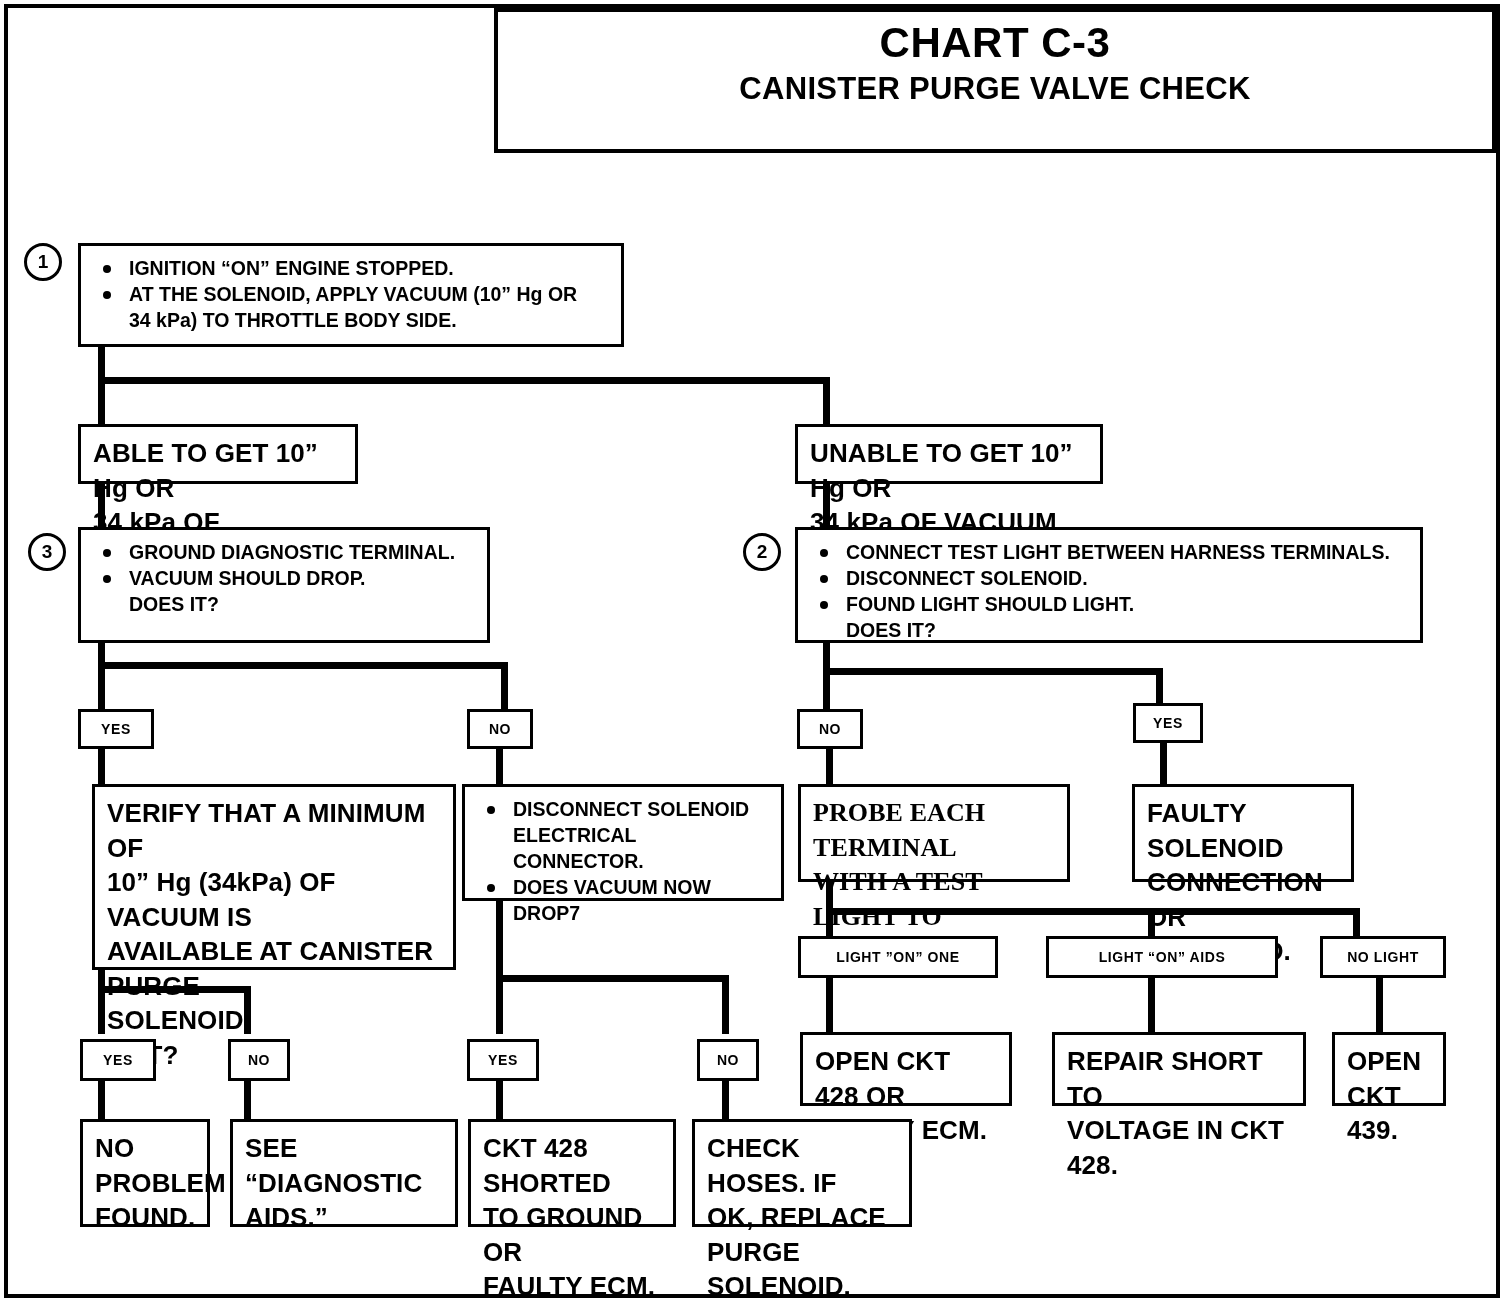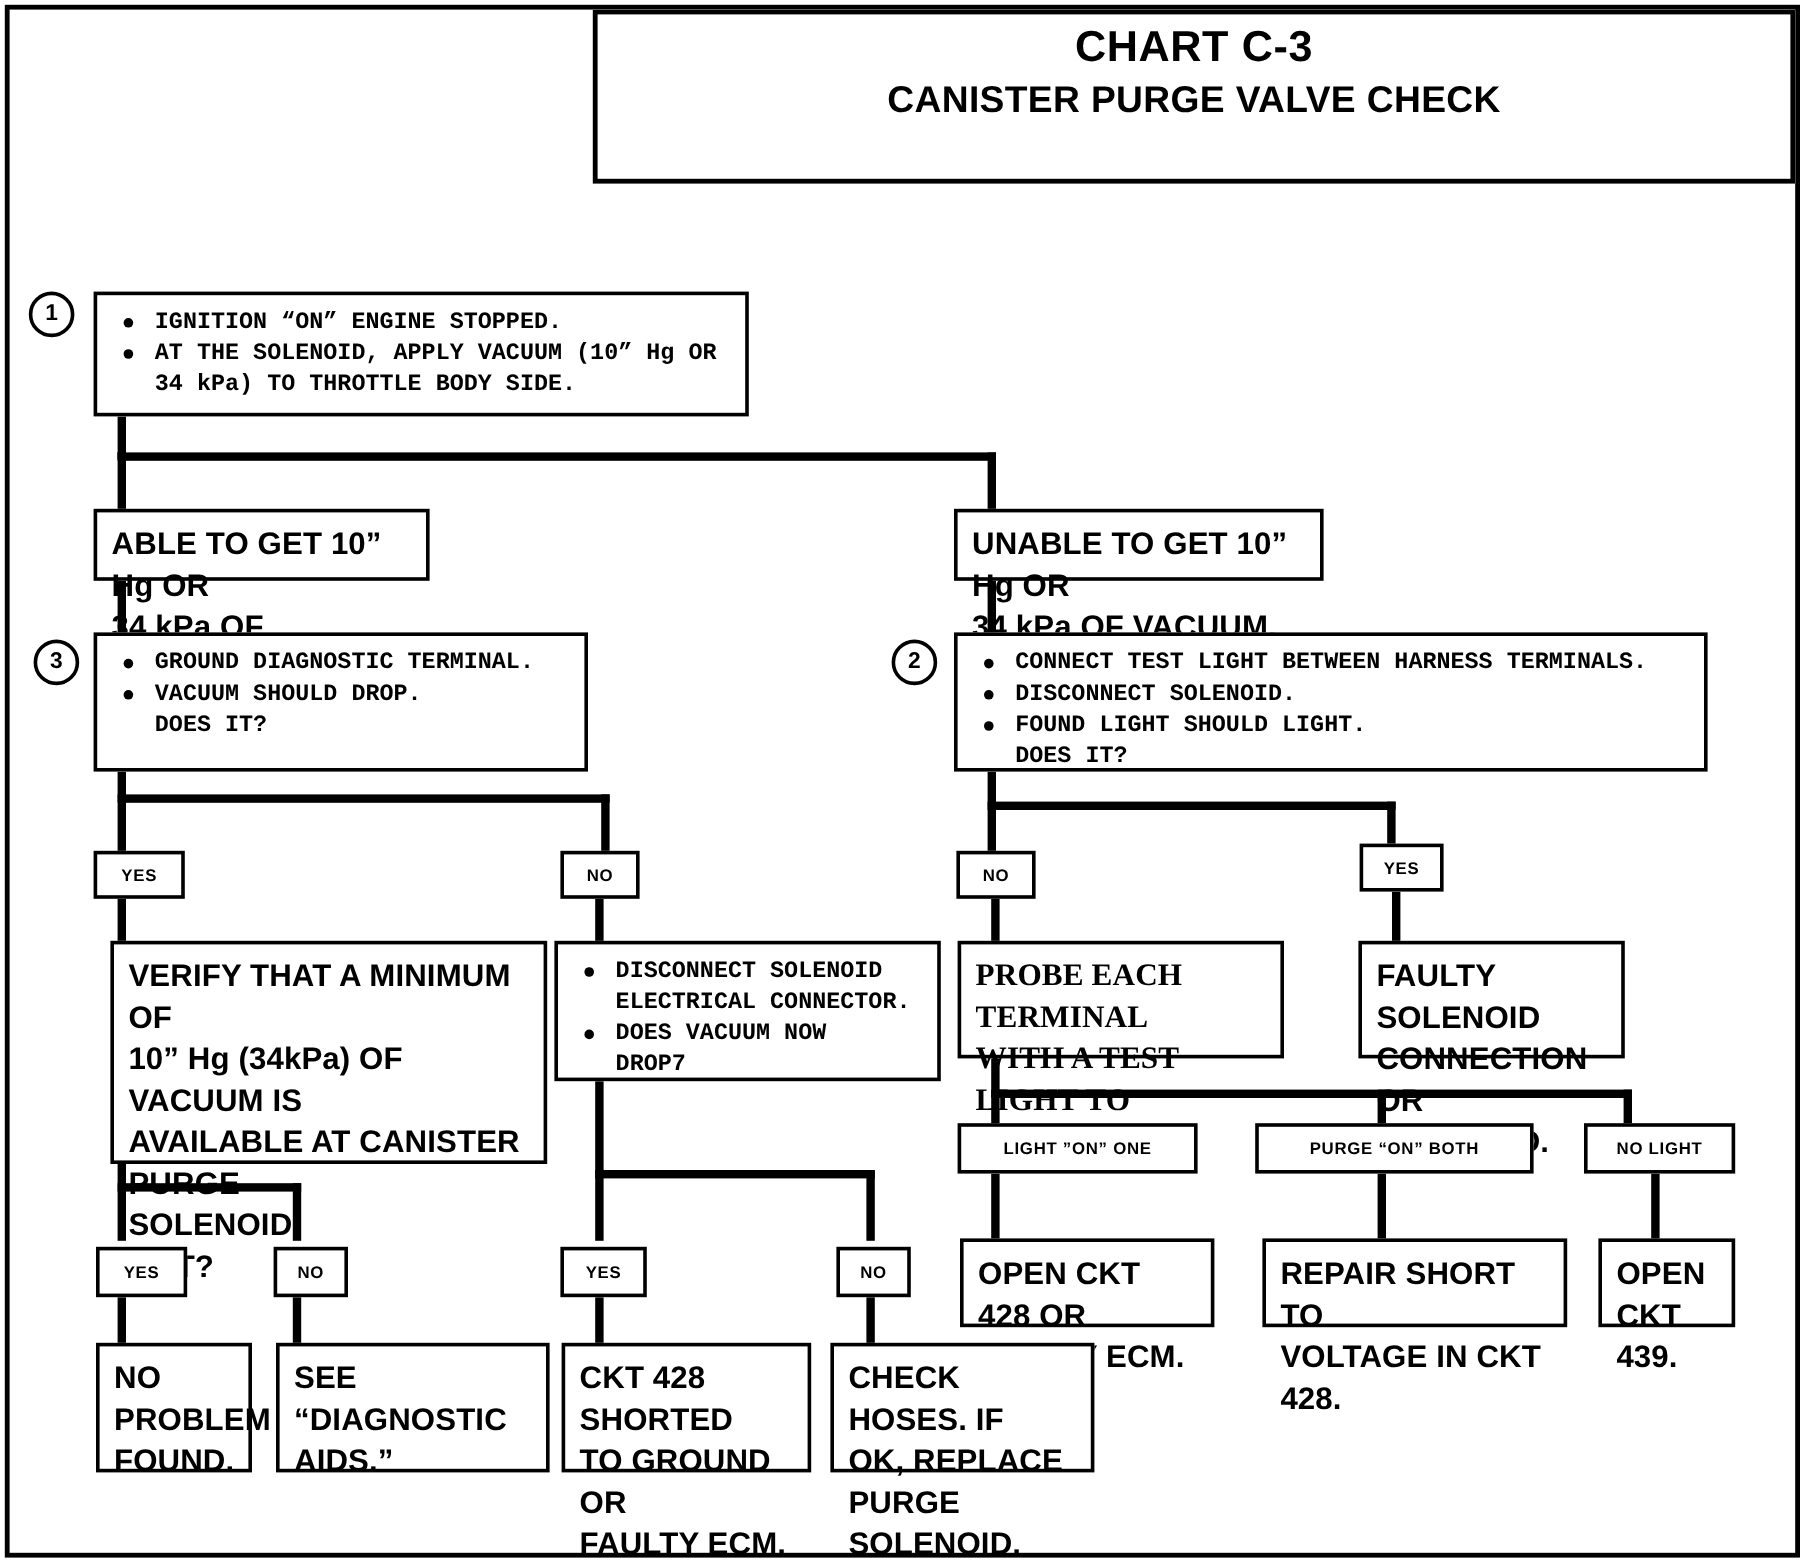--- a/index.html
+++ b/index.html
@@ -43,21 +43,21 @@
     white-space: pre-line;
   }
 
   
   #title-box {
     border-width: 4px;
     text-align: center;
     padding-top: 8px;
   }
   #title-main {
-    font-size: 36px;
+    font-size: 42px;
     font-weight: bold;
     line-height: 1.08;
     letter-spacing: 0.5px;
   }
   #title-sub {
     font-size: 31px;
     font-weight: bold;
     line-height: 1.15;
     margin-top: 6px;
     letter-spacing: 0.3px;
@@ -88,21 +88,20 @@
     color: #000;
     font-weight: bold;
     font-size: 19.5px;
     padding: 10px 10px 9px 14px;
     z-index: 5;
   }
   .bullets ul {
     margin: 0;
     padding: 0;
     list-style: none;
-    font-family: Liberation Mono, monospace;
   }
   .bullets li {
     position: relative;
     padding-left: 34px;
     line-height: 1.33;
     white-space: pre-line;
   }
   .bullets li.bullet::before {
     content: "";
     position: absolute;
@@ -267,21 +266,21 @@
 
   <div class="vline" style="left:826px; top:882px; width:7px; height:58px;"></div>
   <div class="hline" style="left:826px; top:908px; width:534px; height:7px;"></div>
   <div class="vline" style="left:1148px; top:908px; width:7px; height:32px;"></div>
   <div class="vline" style="left:1353px; top:908px; width:7px; height:32px;"></div>
 
   <div class="box tag" style="left:798px; top:936px; width:200px; height:42px;">
     <span>LIGHT ”ON” ONE</span>
   </div>
   <div class="box tag" style="left:1046px; top:936px; width:232px; height:42px;">
-    <span>PURGE “ON” BOTH</span>
+    <span>LIGHT “ON” AIDS</span>
   </div>
   <div class="box tag" style="left:1320px; top:936px; width:126px; height:42px;">
     <span>NO LIGHT</span>
   </div>
 
   <div class="vline" style="left:826px; top:978px; width:7px; height:56px;"></div>
   <div class="vline" style="left:1148px; top:978px; width:7px; height:56px;"></div>
   <div class="vline" style="left:1376px; top:978px; width:7px; height:56px;"></div>
 
   <div class="box textbox" style="left:800px; top:1032px; width:212px; height:74px;">

